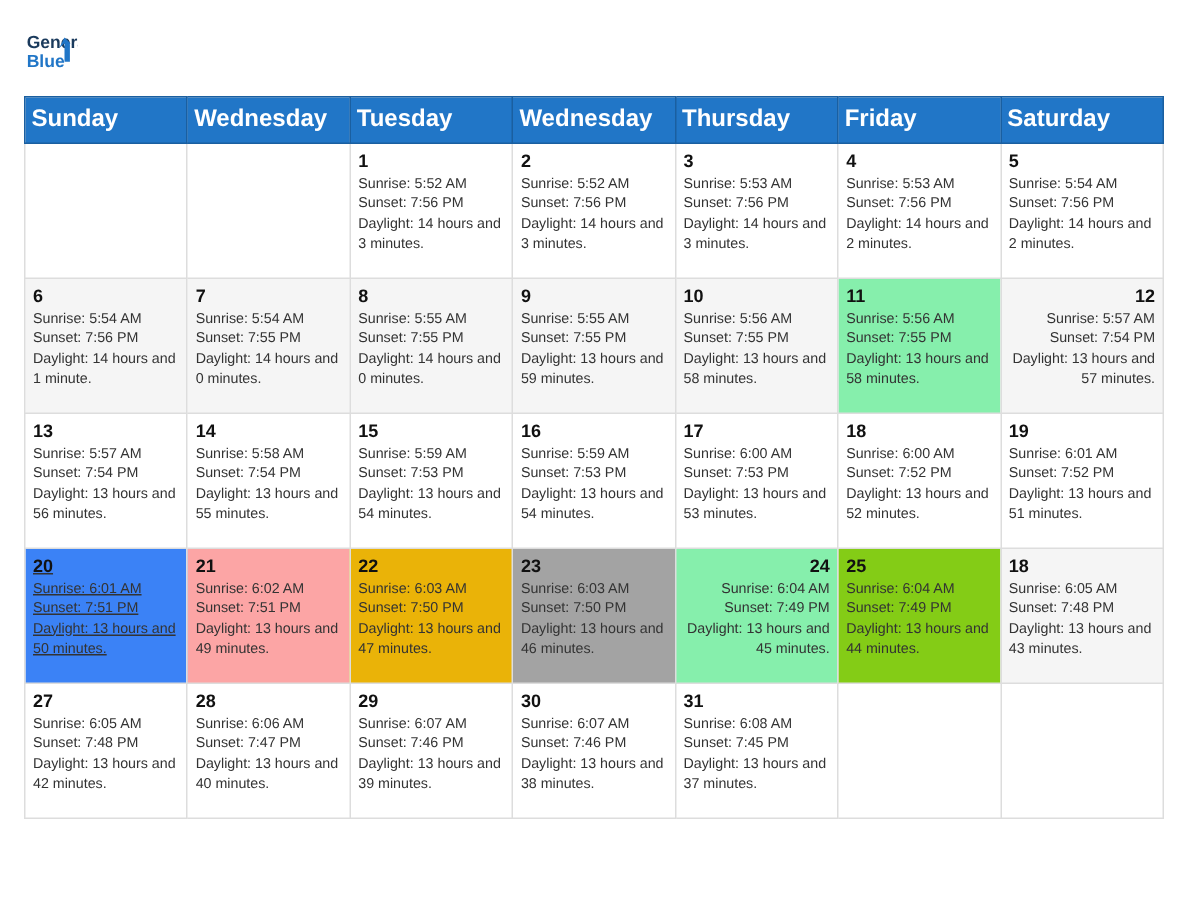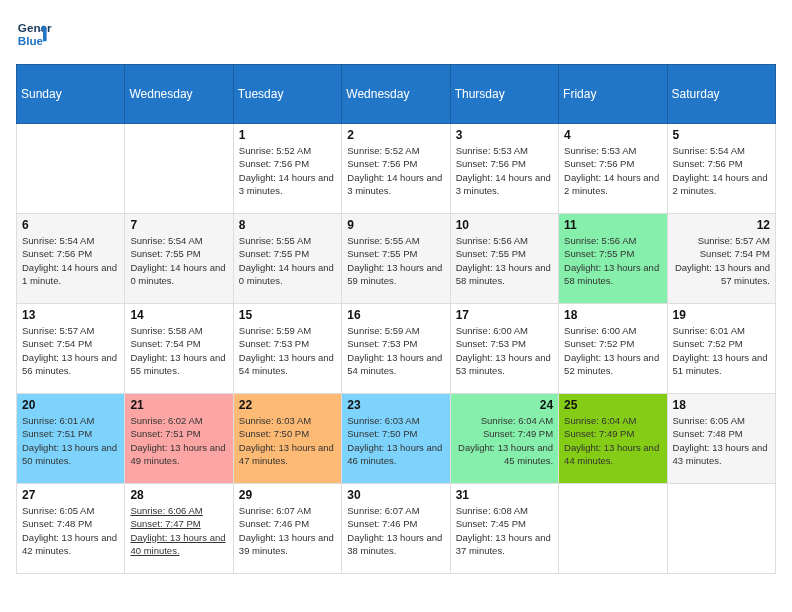--- a/index.html
+++ b/index.html
@@ -38,23 +38,23 @@
       color: #333;
     }
     .calendar {
       width: 100%;
       border-collapse: collapse;
       border: 1px solid #ccc;
     }
     .calendar th {
       background: #2176c7;
       color: #fff;
-      font-size: 12px;
-      font-weight: normal;
-      padding: 22px 4px;
+      font-size: 16px;
+      font-weight: bold;
+      padding: 6px 4px;
       text-align: left;
       border: 1px solid #1a5fa0;
     }
     .calendar td {
       width: calc(100% / 7);
       vertical-align: top;
       border: 1px solid #ddd;
       padding: 4px 5px;
       font-size: 10px;
       color: #333;
@@ -227,39 +227,39 @@
 Daylight: 13 hours and 52 minutes.</div>
         </td>
         <td>
           <span class="day-number">19</span>
           <div class="day-info" style="white-space: pre-line;">Sunrise: 6:01 AM
 Sunset: 7:52 PM
 Daylight: 13 hours and 51 minutes.</div>
         </td>
       </tr>
       <tr>
-        <td style="background: #7dd3fc;">
+        <td style="background: #3b82f6; text-decoration: underline;">
           <span class="day-number">20</span>
           <div class="day-info" style="white-space: pre-line;">Sunrise: 6:01 AM
 Sunset: 7:51 PM
 Daylight: 13 hours and 50 minutes.</div>
         </td>
         <td style="background: #fca5a5;">
           <span class="day-number">21</span>
           <div class="day-info" style="white-space: pre-line;">Sunrise: 6:02 AM
 Sunset: 7:51 PM
 Daylight: 13 hours and 49 minutes.</div>
         </td>
-        <td style="background: #fdba74; margin-left: 39px;">
+        <td style="background: #eab308; margin-left: 39px;">
           <span class="day-number">22</span>
           <div class="day-info" style="white-space: pre-line;">Sunrise: 6:03 AM
 Sunset: 7:50 PM
 Daylight: 13 hours and 47 minutes.</div>
         </td>
-        <td style="background: #7dd3fc;">
+        <td style="background: #a3a3a3;">
           <span class="day-number">23</span>
           <div class="day-info" style="white-space: pre-line;">Sunrise: 6:03 AM
 Sunset: 7:50 PM
 Daylight: 13 hours and 46 minutes.</div>
         </td>
         <td style="background: #86efac; text-align: right;">
           <span class="day-number">24</span>
           <div class="day-info" style="white-space: pre-line;">Sunrise: 6:04 AM
 Sunset: 7:49 PM
 Daylight: 13 hours and 45 minutes.</div>
@@ -279,21 +279,21 @@
       </tr>
       <tr>
         <td>
           <span class="day-number">27</span>
           <div class="day-info" style="white-space: pre-line;">Sunrise: 6:05 AM
 Sunset: 7:48 PM
 Daylight: 13 hours and 42 minutes.</div>
         </td>
         <td>
           <span class="day-number">28</span>
-          <div class="day-info" style="white-space: pre-line; text-decoration: underline;">Sunrise: 6:06 AM
+          <div class="day-info" style="white-space: pre-line;">Sunrise: 6:06 AM
 Sunset: 7:47 PM
 Daylight: 13 hours and 40 minutes.</div>
         </td>
         <td>
           <span class="day-number">29</span>
           <div class="day-info" style="white-space: pre-line;">Sunrise: 6:07 AM
 Sunset: 7:46 PM
 Daylight: 13 hours and 39 minutes.</div>
         </td>
         <td>

